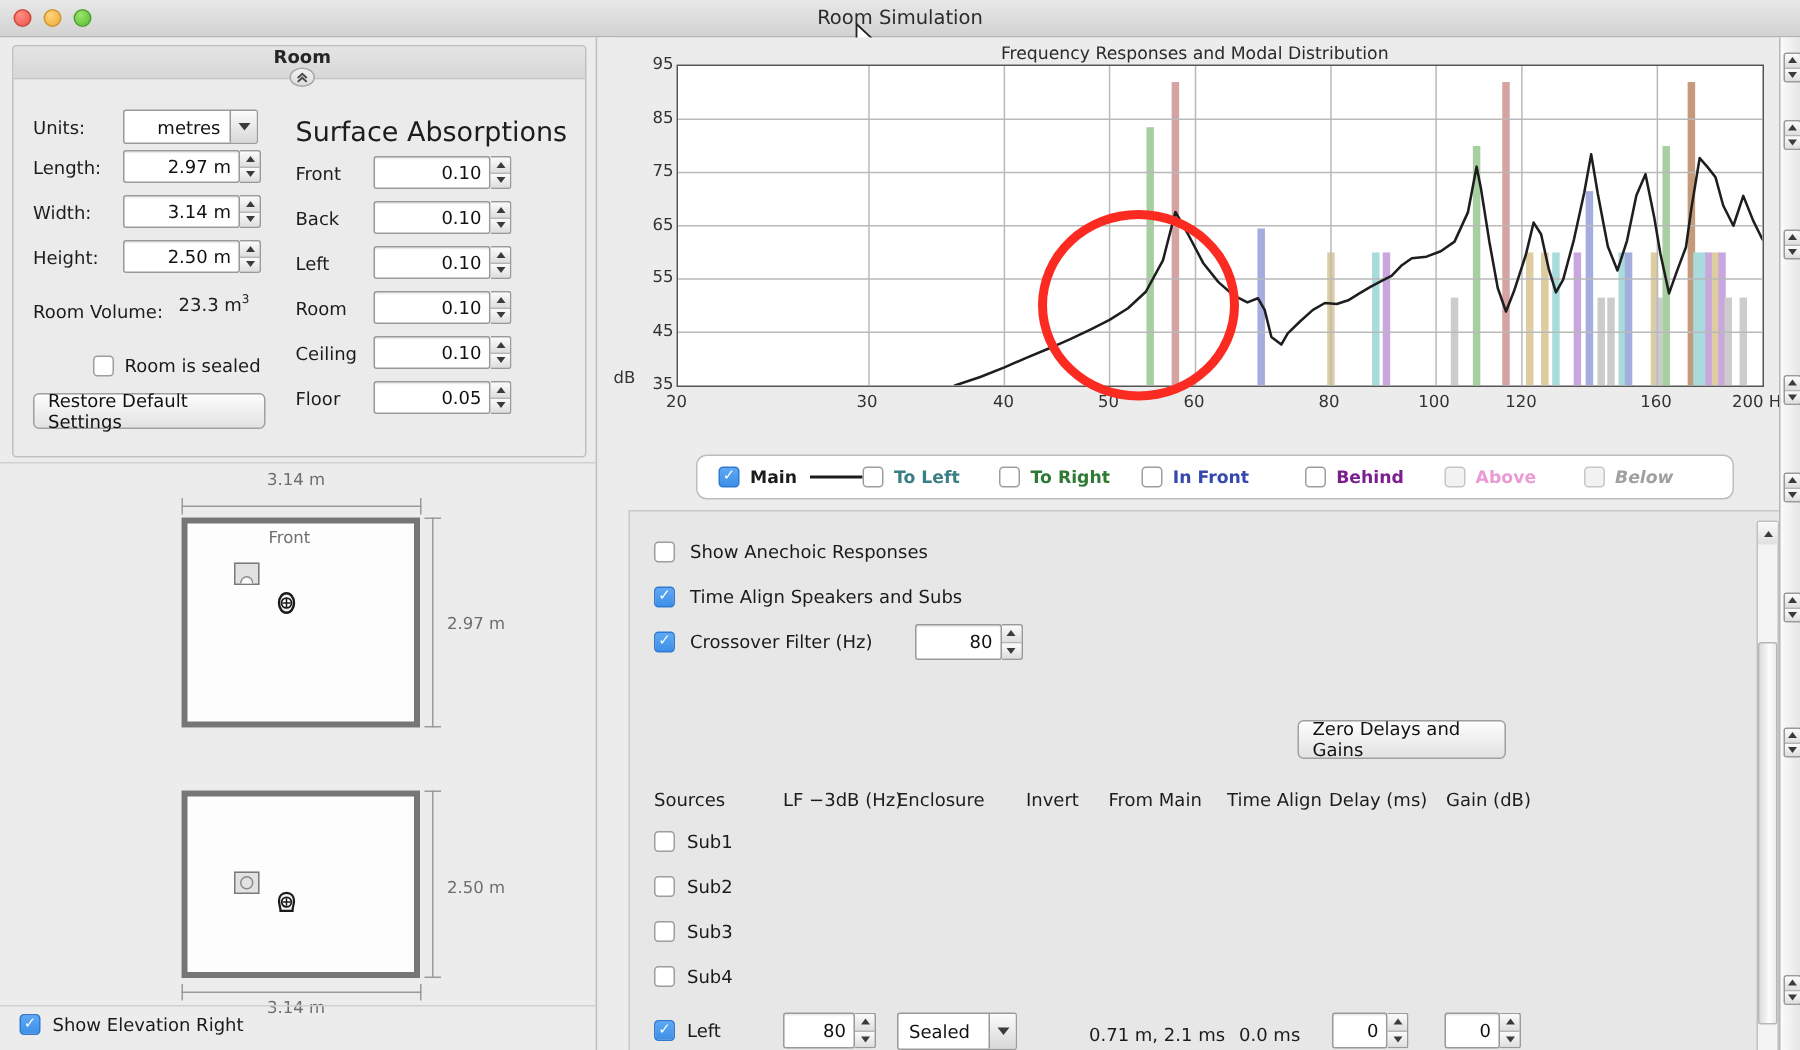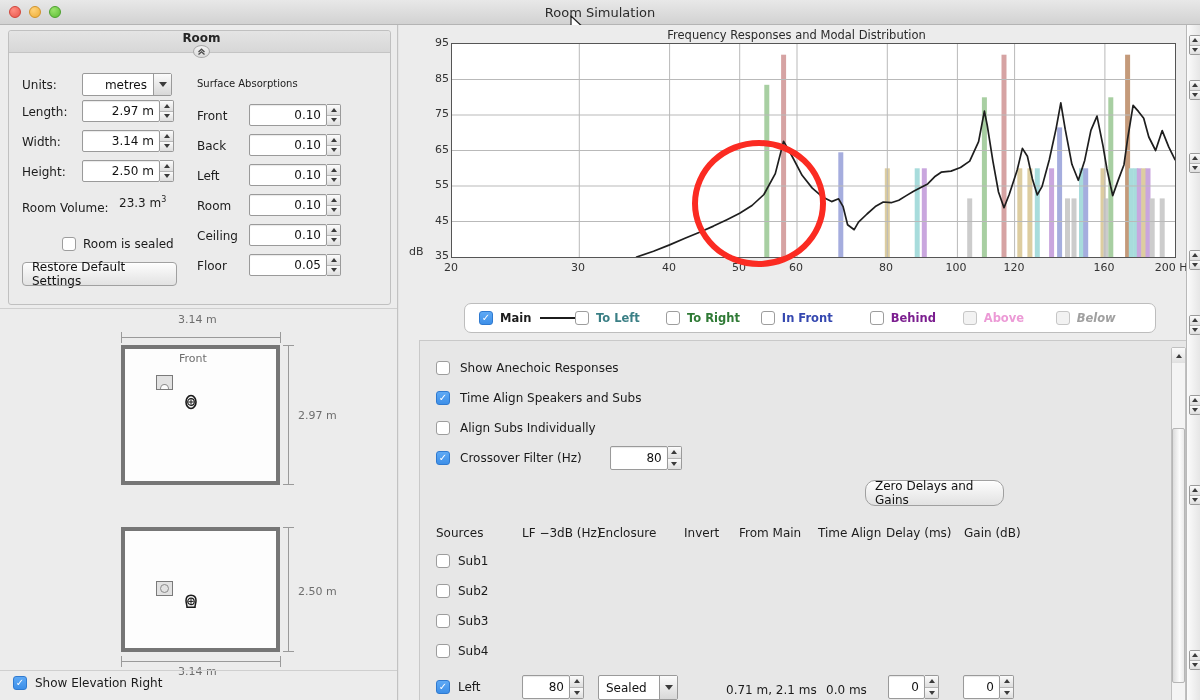--- a/index.html
+++ b/index.html
@@ -366,21 +366,21 @@
           <span>23.3 m</span><sup style="font-size:8px">3</sup>
         </span>
 
         <span class="cbrow" style="position:absolute; left:53px; top:184px;">
           <span class="cb off"></span>
           <span>Room is sealed</span>
         </span>
 
         <div class="btn" style="position:absolute; left:13px; top:209px; width:155px; height:24px;">Restore Default Settings</div>
 
-        <span class="lbl" style="left:188px; top:25px; font-size:10px;">Surface Absorptions</span>
+        <span class="lbl" style="left:188px; top:25px; font-size:18px;">Surface Absorptions</span>
 
         <span class="lbl" style="left:188px; top:56px;">Front</span>
         <div class="field" style="left:240px; top:51px; width:78px;">0.10</div>
         <div class="stepper" style="left:318px; top:51px;">
             <div>
               <i class="caret-up"></i>
             </div>
             <div>
               <i class="caret-down"></i>
             </div>
@@ -627,43 +627,39 @@
           <span class="cb off"></span>
           <span>Show Anechoic Responses</span>
         </div>
         <div class="opt-row">
           <span class="cb on">
               <span class="tick">✓</span>
             </span>
           <span>Time Align Speakers and Subs</span>
         </div>
         <div class="opt-row">
-          <span class="cb off"></span>
-          <span>Align Subs Individually</span>
-        </div>
-        <div class="opt-row">
           <span class="cb on">
               <span class="tick">✓</span>
             </span>
           <span>Crossover Filter (Hz)</span>
           <span style="position:relative; display:inline-block; width:72px; height:24px; margin-left:18px;">
             <span class="field" style="left:0; top:0; width:58px; height:24px;">80</span>
             <span class="stepper" style="left:58px; top:0; height:24px;">
               <span style="flex:1;display:flex;align-items:center;justify-content:center;background:linear-gradient(to bottom,#fbfbfb,#dedede);border-bottom:1px solid #b5b5b5;">
                   <i class="caret-up"></i>
                 </span>
               <span style="flex:1;display:flex;align-items:center;justify-content:center;background:linear-gradient(to bottom,#fbfbfb,#dedede);">
                   <i class="caret-down"></i>
                 </span>
             </span>
           </span>
         </div>
       </div>
 
-      <div class="btn" style="position:absolute; left:445px; top:139px; width:139px; height:26px;border-radius:10px;">Zero Delays and Gains</div>
+      <div class="btn" style="position:absolute; left:445px; top:139px; width:139px; height:26px;">Zero Delays and Gains</div>
 
       <div class="src-table">
         <div class="src-head">
           <span style="left:0px;">Sources</span>
           <span style="left:86px;">LF −3dB (Hz)</span>
           <span style="left:162px;">Enclosure</span>
           <span style="left:248px;">Invert</span>
           <span style="left:303px;">From Main</span>
           <span style="left:382px;">Time Align</span>
           <span style="left:450px;">Delay (ms)</span>

